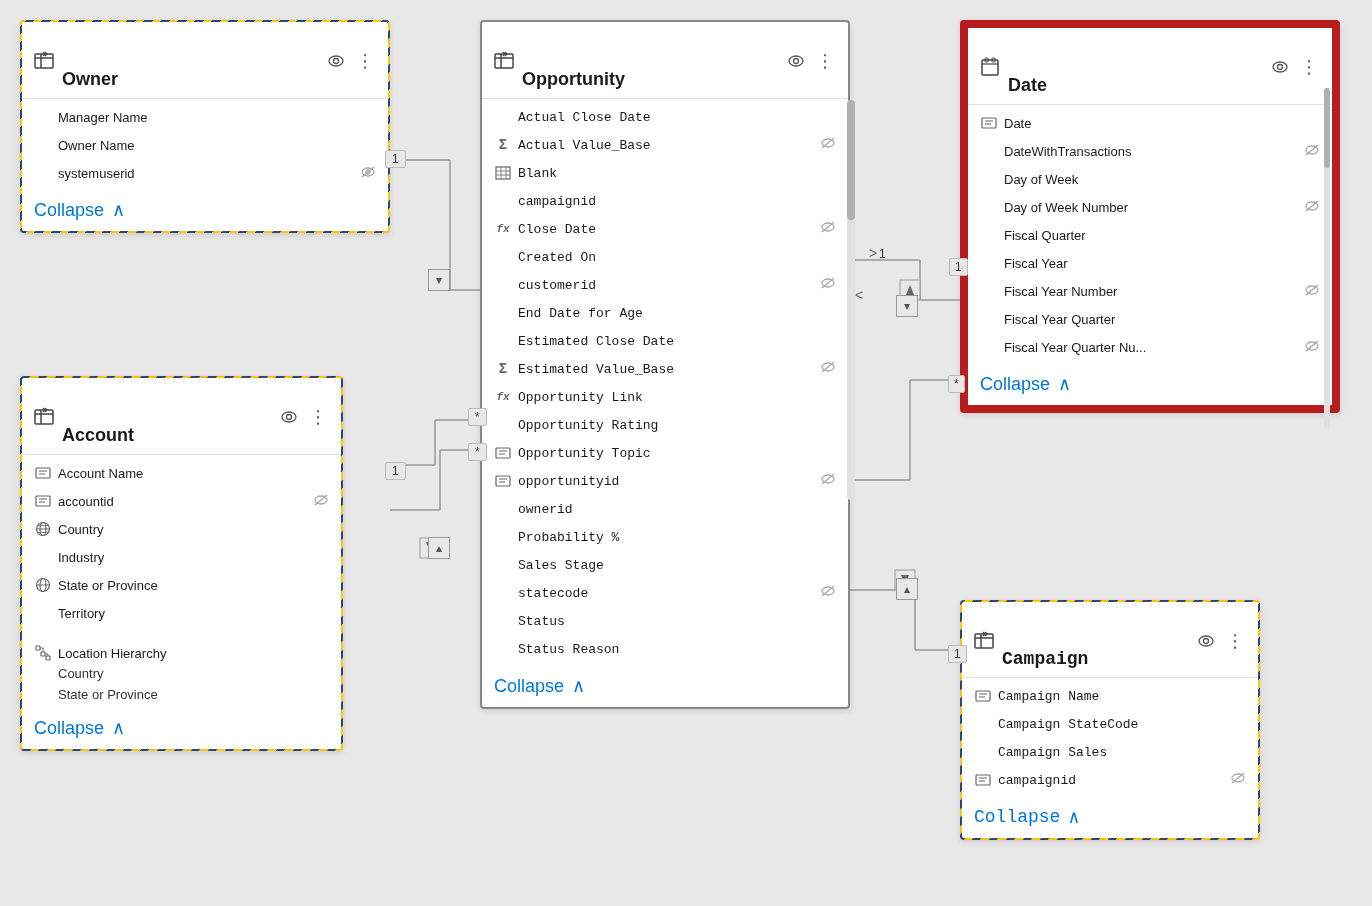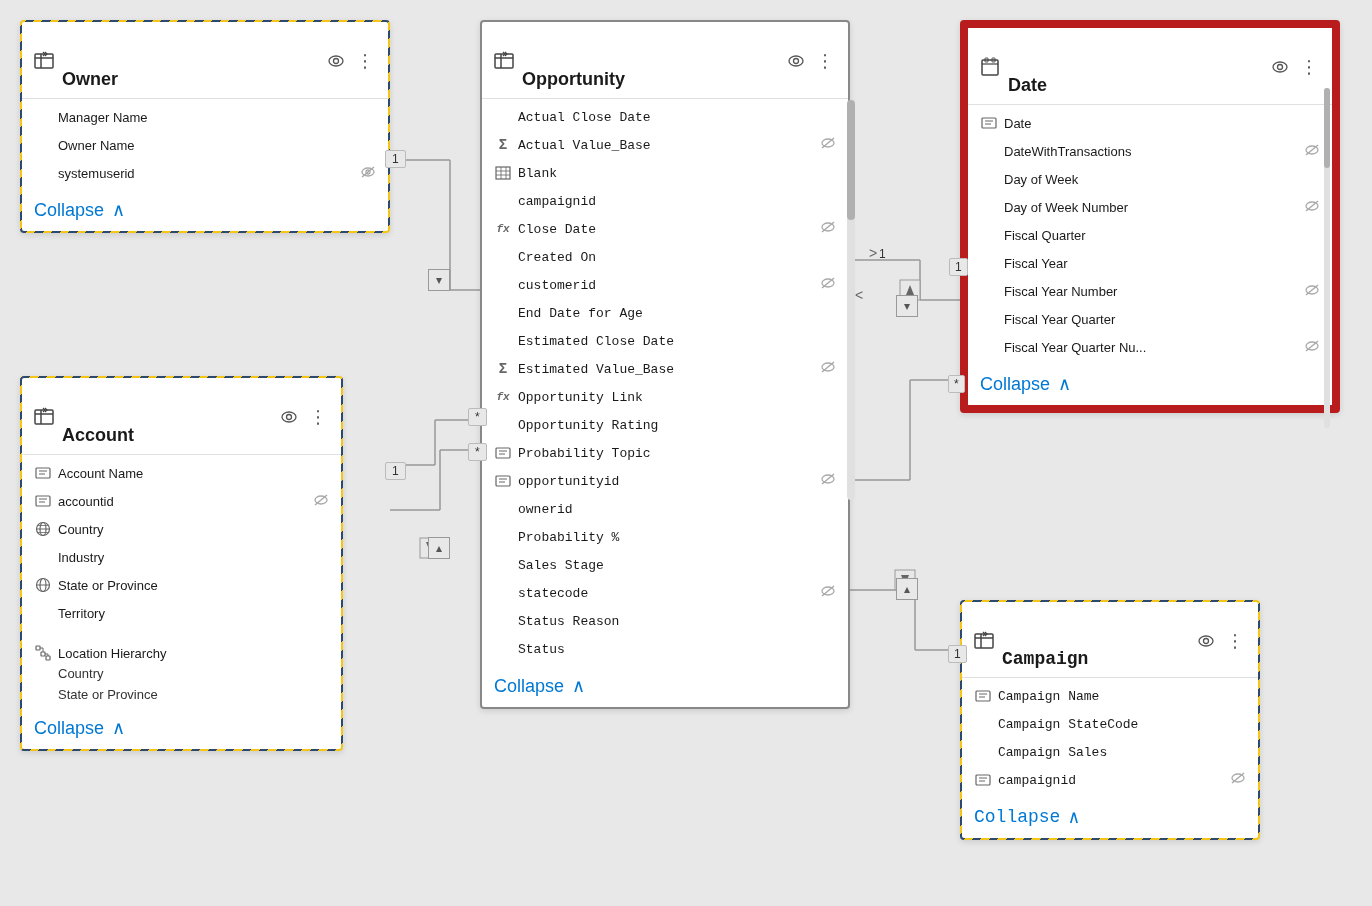--- a/index.html
+++ b/index.html
@@ -475,21 +475,21 @@
         <span class="field-name">Opportunity Rating</span>
       </div>
       <div class="field-row">
         <div class="field-icon">
           <svg width="16" height="14" viewBox="0 0 16 14" fill="none">
             <rect x="1" y="2" width="14" height="10" rx="1" stroke="#666" stroke-width="1.2" fill="none"></rect>
             <line x1="4" y1="5" x2="12" y2="5" stroke="#666" stroke-width="1"></line>
             <line x1="4" y1="8" x2="10" y2="8" stroke="#666" stroke-width="1"></line>
           </svg>
         </div>
-        <span class="field-name">Probability Topic</span>
+        <span class="field-name">Opportunity Topic</span>
       </div>
       <div class="field-row">
         <div class="field-icon">
           <svg width="16" height="14" viewBox="0 0 16 14" fill="none">
             <rect x="1" y="2" width="14" height="10" rx="1" stroke="#666" stroke-width="1.2" fill="none"></rect>
             <line x1="4" y1="5" x2="12" y2="5" stroke="#666" stroke-width="1"></line>
             <line x1="4" y1="8" x2="10" y2="8" stroke="#666" stroke-width="1"></line>
           </svg>
         </div>
         <span class="field-name">opportunityid</span>
@@ -517,25 +517,25 @@
         <span class="field-name">statecode</span>
         <span class="field-eye">
           <svg width="16" height="14" viewBox="0 0 16 14" fill="none">
             <line x1="2" y1="12" x2="14" y2="2" stroke="#aaa" stroke-width="1.5"></line>
             <ellipse cx="8" cy="7" rx="6" ry="4" stroke="#aaa" stroke-width="1.3" fill="none"></ellipse>
           </svg>
         </span>
       </div>
       <div class="field-row">
         <div class="field-icon"></div>
+        <span class="field-name">Status</span>
+      </div>
+      <div class="field-row">
+        <div class="field-icon"></div>
         <span class="field-name">Status Reason</span>
-      </div>
-      <div class="field-row">
-        <div class="field-icon"></div>
-        <span class="field-name">Status</span>
       </div>
     </div>
     <div class="collapse-footer">
       <span>Collapse</span>
       <span>∧</span>
     </div>
   </div>
 
   <div style="position:absolute; top:100px; left:847px; width:8px; height:400px; background:#e0e0e0; border-radius:4px;">
     <div style="position:absolute; top:0; width:8px; height:120px; background:#b0b0b0; border-radius:4px;"></div>

